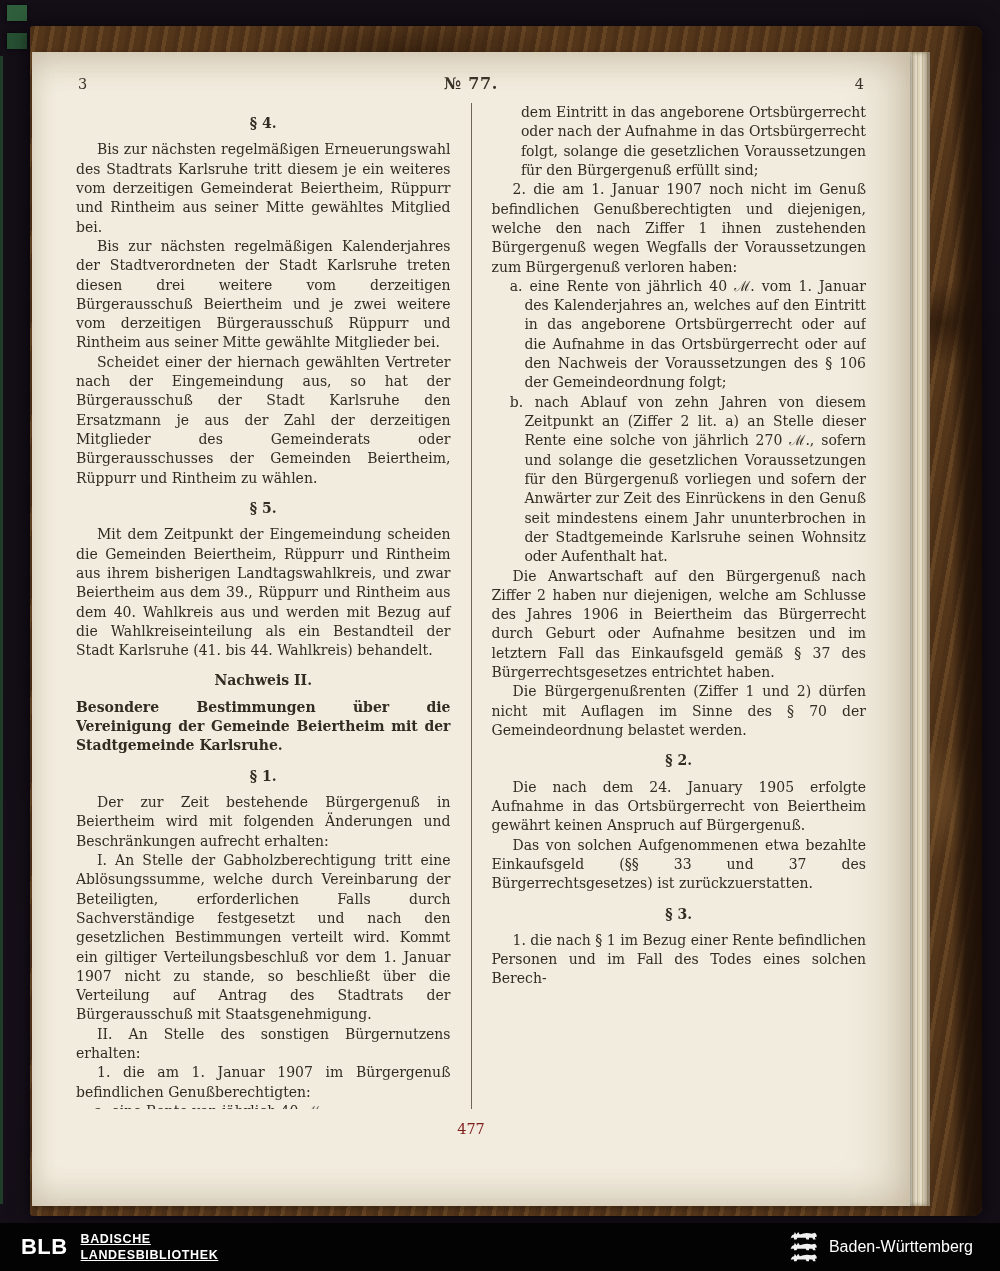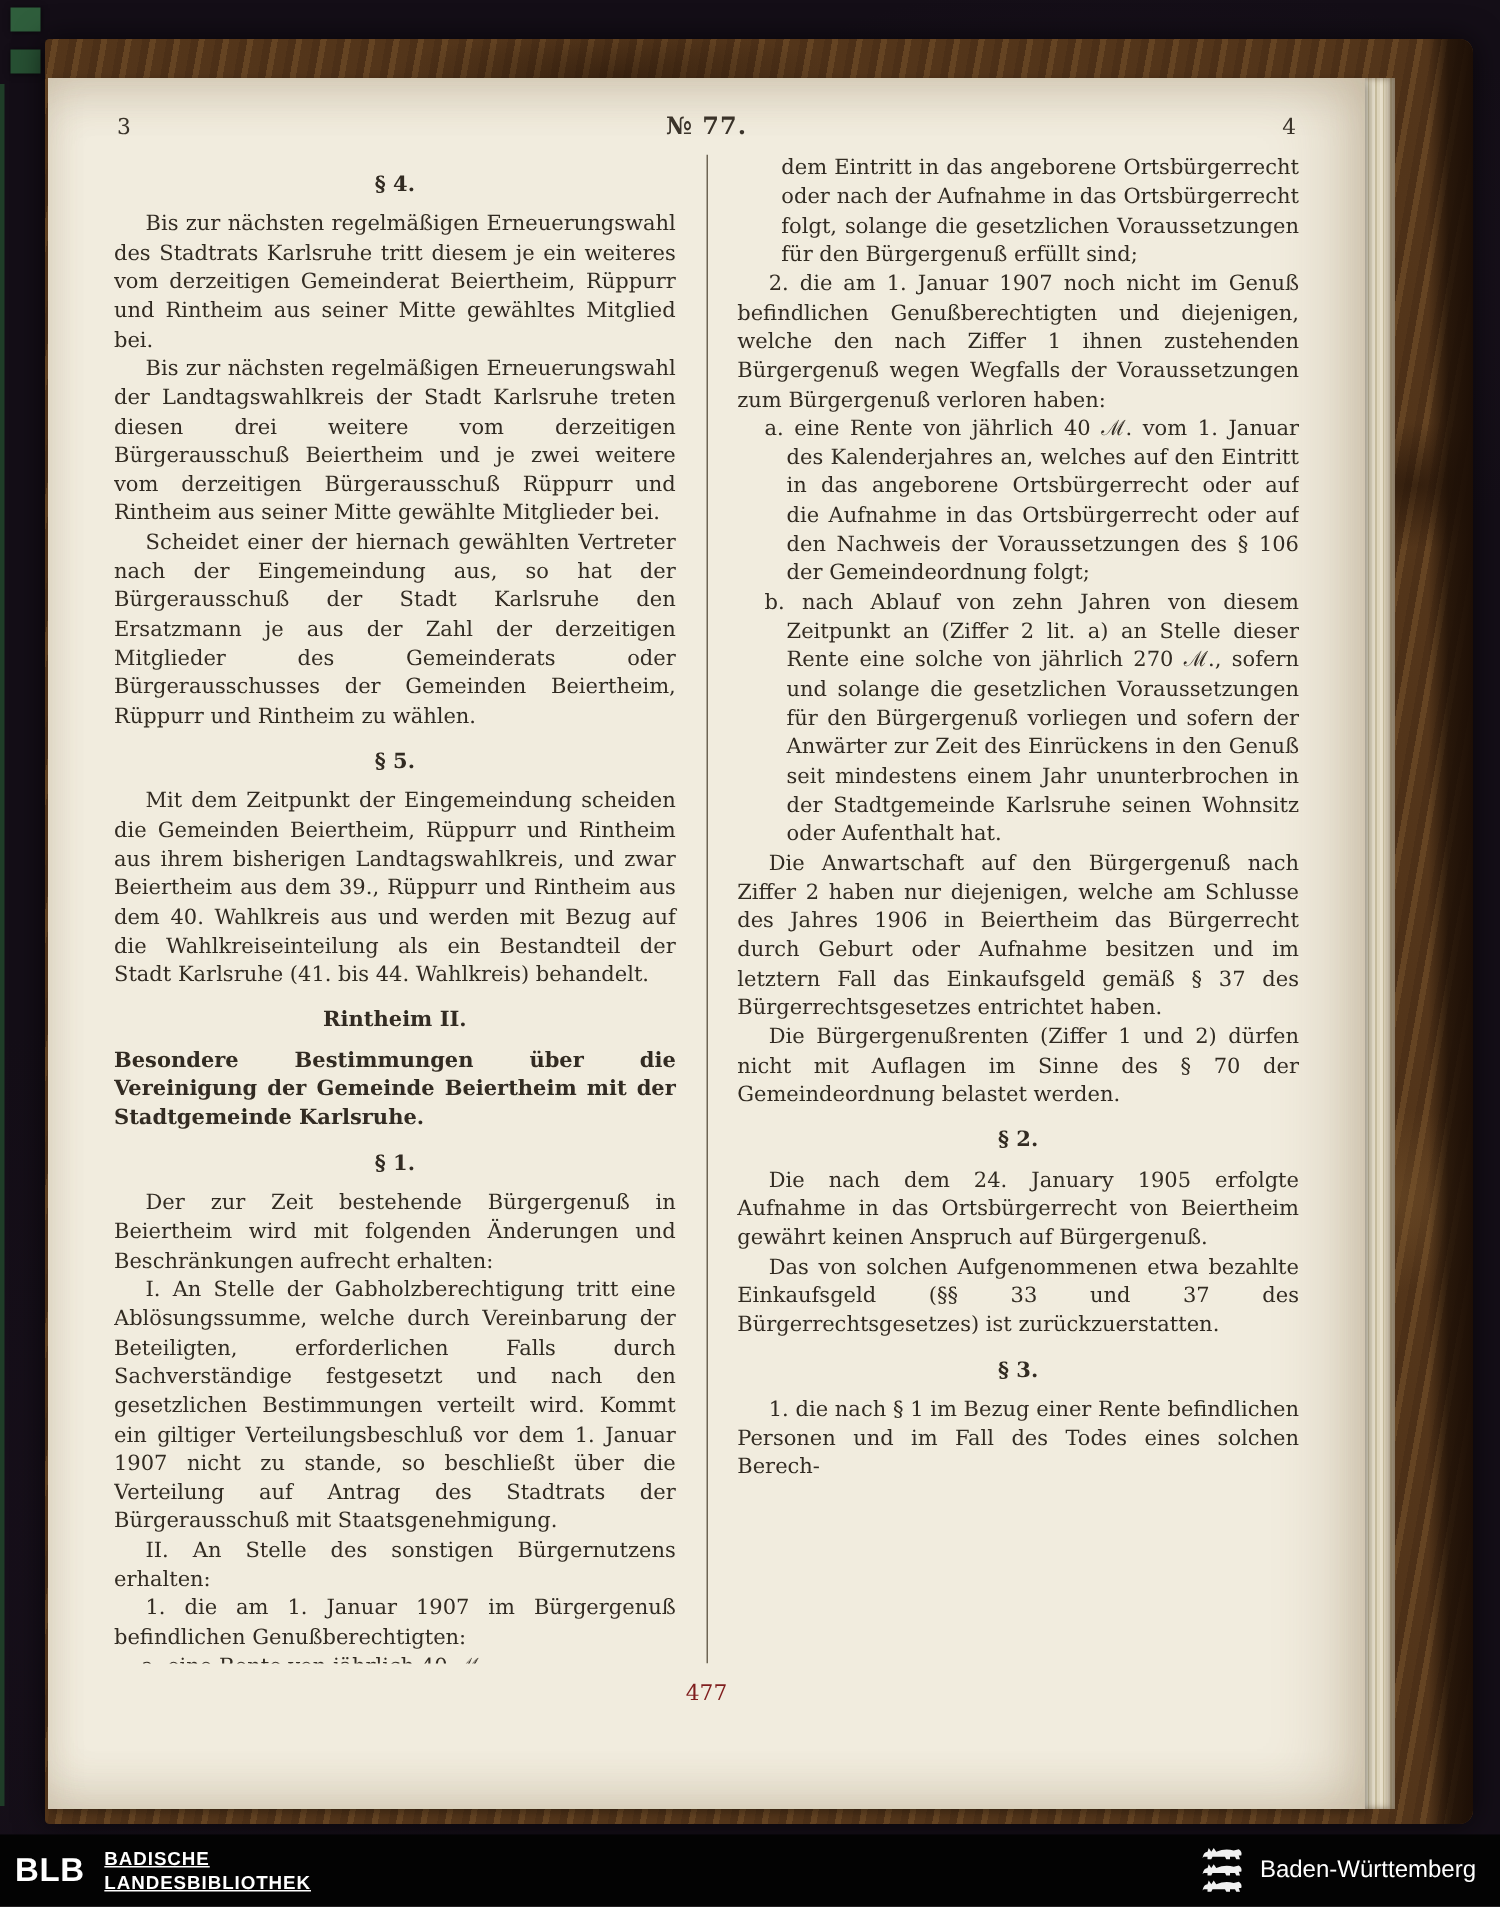--- a/index.html
+++ b/index.html
@@ -63,21 +63,21 @@
   .blk.para{text-indent:1.5em;}
   .blk.bold{font-weight:bold;text-indent:0;}
   .blk.list2{margin-left:1.3em;padding-left:1.05em;text-indent:-1.05em;}
   .blk.cont{margin-left:2.1em;}
 
   .page-footer{text-align:center;margin-top:12px;font-size:14.5px;color:#7f1d1d;}
 
   
   .bottom-bar{position:absolute;left:0;bottom:0;width:100%;height:48px;background:#030303;
     display:flex;align-items:center;justify-content:space-between;
-    padding:0 8px;box-sizing:border-box;color:#fff;
+    padding:0 19px;box-sizing:border-box;color:#fff;
     font-family:"Liberation Sans", sans-serif;}
   .bar-left{display:flex;align-items:center;gap:13px;}
   .blb-logo{font-size:22px;font-weight:bold;letter-spacing:.02em;padding-left:2px;}
   .lib-name{display:flex;flex-direction:column;font-size:12.5px;font-weight:bold;letter-spacing:.05em;line-height:1.3;text-decoration:underline;}
   .bar-right{display:flex;align-items:center;gap:10px;padding-right:8px;}
   .state-name{font-size:16px;}
   .bw-emblem{width:30px;height:38px;display:block;}
 </style>
 </head>
 <body>
@@ -96,25 +96,25 @@
       <div class="page-header">
         <span class="pgnum">3</span>
         <span class="issue">№ 77.</span>
         <span class="pgnum">4</span>
       </div>
 
       <div class="columns">
         <div class="col col-left" id="col-left">
             <div class="blk section">§ 4.</div>
             <div class="blk para">Bis zur nächsten regelmäßigen Erneuerungswahl des Stadtrats Karlsruhe tritt diesem je ein weiteres vom derzeitigen Gemeinderat Beiertheim, Rüppurr und Rintheim aus seiner Mitte gewähltes Mitglied bei.</div>
-            <div class="blk para">Bis zur nächsten regelmäßigen Erneuerungswahl der Landtagswahlkreis der Stadt Karlsruhe treten diesen drei weitere vom derzeitigen Bürgerausschuß Beiertheim und je zwei weitere vom derzeitigen Bürgerausschuß Rüppurr und Rintheim aus seiner Mitte gewählte Mitglieder bei.</div>
+            <div class="blk para">Bis zur nächsten regelmäßigen Kalenderjahres der Stadtverordneten der Stadt Karlsruhe treten diesen drei weitere vom derzeitigen Bürgerausschuß Beiertheim und je zwei weitere vom derzeitigen Bürgerausschuß Rüppurr und Rintheim aus seiner Mitte gewählte Mitglieder bei.</div>
             <div class="blk para">Scheidet einer der hiernach gewählten Vertreter nach der Eingemeindung aus, so hat der Bürgerausschuß der Stadt Karlsruhe den Ersatzmann je aus der Zahl der derzeitigen Mitglieder des Gemeinderats oder Bürgerausschusses der Gemeinden Beiertheim, Rüppurr und Rintheim zu wählen.</div>
             <div class="blk section">§ 5.</div>
             <div class="blk para">Mit dem Zeitpunkt der Eingemeindung scheiden die Gemeinden Beiertheim, Rüppurr und Rintheim aus ihrem bisherigen Landtagswahlkreis, und zwar Beiertheim aus dem 39., Rüppurr und Rintheim aus dem 40. Wahlkreis aus und werden mit Bezug auf die Wahlkreiseinteilung als ein Bestandteil der Stadt Karlsruhe (41. bis 44. Wahlkreis) behandelt.</div>
-            <div class="blk section">Rintheim II.</div>
+            <div class="blk section">Nachweis II.</div>
             <div class="blk bold">Besondere Bestimmungen über die Vereinigung der Gemeinde Beiertheim mit der Stadtgemeinde Karlsruhe.</div>
             <div class="blk section">§ 1.</div>
             <div class="blk para">Der zur Zeit bestehende Bürgergenuß in Beiertheim wird mit folgenden Änderungen und Beschränkungen aufrecht erhalten:</div>
             <div class="blk para">I. An Stelle der Gabholzberechtigung tritt eine Ablösungssumme, welche durch Vereinbarung der Beteiligten, erforderlichen Falls durch Sachverständige festgesetzt und nach den gesetzlichen Bestimmungen verteilt wird. Kommt ein giltiger Verteilungsbeschluß vor dem 1. Januar 1907 nicht zu stande, so beschließt über die Verteilung auf Antrag des Stadtrats der Bürgerausschuß mit Staatsgenehmigung.</div>
             <div class="blk para">II. An Stelle des sonstigen Bürgernutzens erhalten:</div>
             <div class="blk para">1. die am 1. Januar 1907 im Bürgergenuß befindlichen Genußberechtigten:</div>
             <div class="blk list2">a. eine Rente von jährlich 40 ℳ.;</div>
           </div>
         <div class="col col-right" id="col-right">
             <div class="blk cont">dem Eintritt in das angeborene Ortsbürgerrecht oder nach der Aufnahme in das Ortsbürgerrecht folgt, solange die gesetzlichen Voraussetzungen für den Bürgergenuß erfüllt sind;</div>

